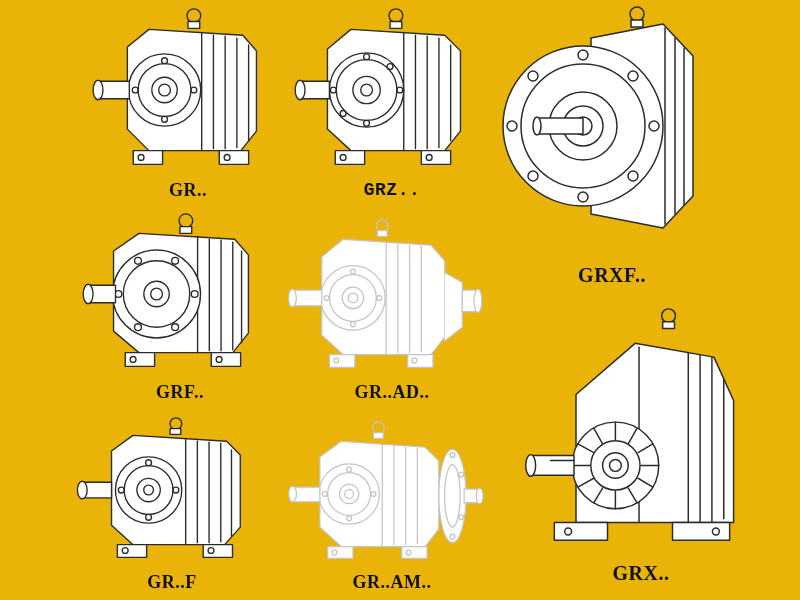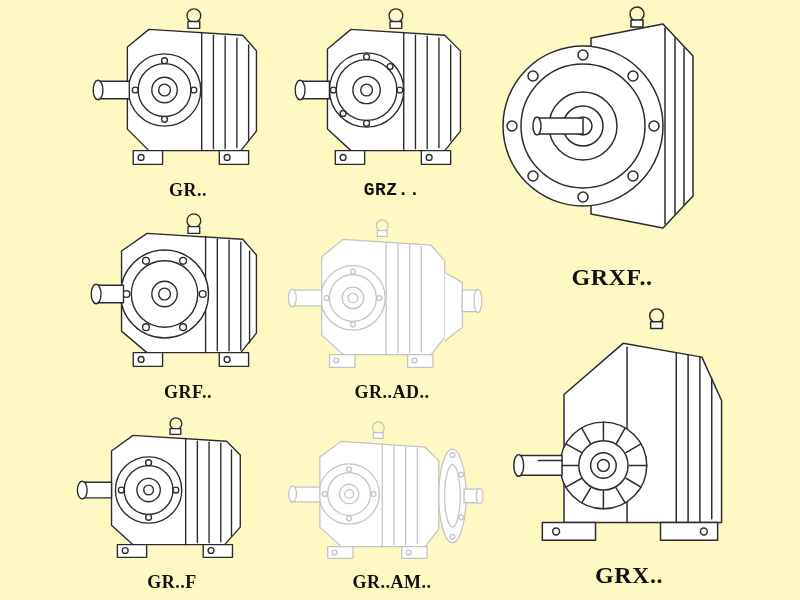--- a/index.html
+++ b/index.html
@@ -1,21 +1,21 @@
 <!DOCTYPE html>
 <html><head>
 <meta charset="utf-8">
 <style>
   html,body{margin:0;padding:0;background:#ffffff;}
-  #canvas{position:relative;width:800px;height:600px;background:#fef9c3;overflow:hidden;
+  #canvas{position:relative;width:800px;height:600px;background:#eab308;overflow:hidden;
           font-family:"Liberation Serif", serif;}
   .cell{position:absolute;display:flex;flex-direction:column;align-items:center;justify-content:flex-start;}
   .cell svg{display:block;}
   .model-label{font-weight:bold;color:#101010;font-size:18px;letter-spacing:0.5px;margin-top:2px;white-space:nowrap;}
-  .model-label.big{font-size:24px;}
+  .model-label.big{font-size:20px;}
   .drawing{flex:0 0 auto;}
 </style>
 </head>
 <body>
 
 <div id="canvas">
 
   <div class="cell" style="left:88px;top:2px;width:200px;height:206px;">
     <svg class="drawing" width="196" height="176" viewBox="0 0 200 180">
       <g fill="#ffffff" stroke="#2b2b2b" stroke-width="1.4" stroke-linejoin="round" stroke-linecap="round">
@@ -100,21 +100,21 @@
         <circle cx="88" cy="126" r="34"></circle>
         <circle cx="88" cy="126" r="20"></circle>
         <circle cx="88" cy="126" r="9"></circle>
         <rect x="40" y="118" width="48" height="16"></rect>
         <ellipse cx="42" cy="126" rx="4" ry="9"></ellipse>
       </g>
     </svg>
     <div class="model-label big">GRXF..</div>
   </div>
 
-  <div class="cell" style="left:88px;top:208px;width:200px;height:200px;">
+  <div class="cell" style="left:80px;top:208px;width:200px;height:200px;">
     <svg class="drawing" width="196" height="172" viewBox="0 0 200 176">
       <g fill="#ffffff" stroke="#2b2b2b" stroke-width="1.4" stroke-linejoin="round" stroke-linecap="round">
         <circle cx="106" cy="13" r="7" fill="none"></circle>
         <rect x="100" y="19" width="12" height="7"></rect>
         <path d="M32 44 L58 26 L156 32 L170 48 L170 128 L154 148 L58 148 L32 126 Z"></path>
         <line x1="118" y1="29" x2="118" y2="148"></line>
         <line x1="130" y1="32" x2="130" y2="146"></line>
         <line x1="142" y1="33" x2="142" y2="146"></line>
         <line x1="154" y1="35" x2="154" y2="145"></line>
         <line x1="163" y1="44" x2="163" y2="138"></line>
@@ -231,21 +231,21 @@
         <ellipse cx="196" cy="82" rx="3.5" ry="8"></ellipse>
         <rect x="40" y="134" width="26" height="12"></rect>
         <rect x="116" y="134" width="26" height="12"></rect>
         <circle cx="47" cy="140" r="2.5" fill="none"></circle>
         <circle cx="123" cy="140" r="2.5" fill="none"></circle>
       </g>
     </svg>
     <div class="model-label">GR..AM..</div>
   </div>
 
-  <div class="cell" style="left:504px;top:300px;width:250px;height:296px;font-family:Liberation Serif, serif;">
+  <div class="cell" style="left:516px;top:300px;width:250px;height:296px;font-family:Liberation Serif, serif;">
     <svg class="drawing" width="245" height="260" viewBox="0 0 245 264">
       <g fill="#ffffff" stroke="#2b2b2b" stroke-width="1.5" stroke-linejoin="round" stroke-linecap="round">
         <circle cx="150" cy="16" r="7" fill="none"></circle>
         <rect x="144" y="22" width="12" height="7"></rect>
         <path d="M56 96 L116 44 L196 58 L216 102 L216 226 L56 226 Z"></path>
         <line x1="120" y1="48" x2="120" y2="226"></line>
         <line x1="170" y1="54" x2="170" y2="226"></line>
         <line x1="182" y1="56" x2="182" y2="225"></line>
         <line x1="194" y1="58" x2="194" y2="225"></line>
         <line x1="206" y1="80" x2="206" y2="222"></line>

